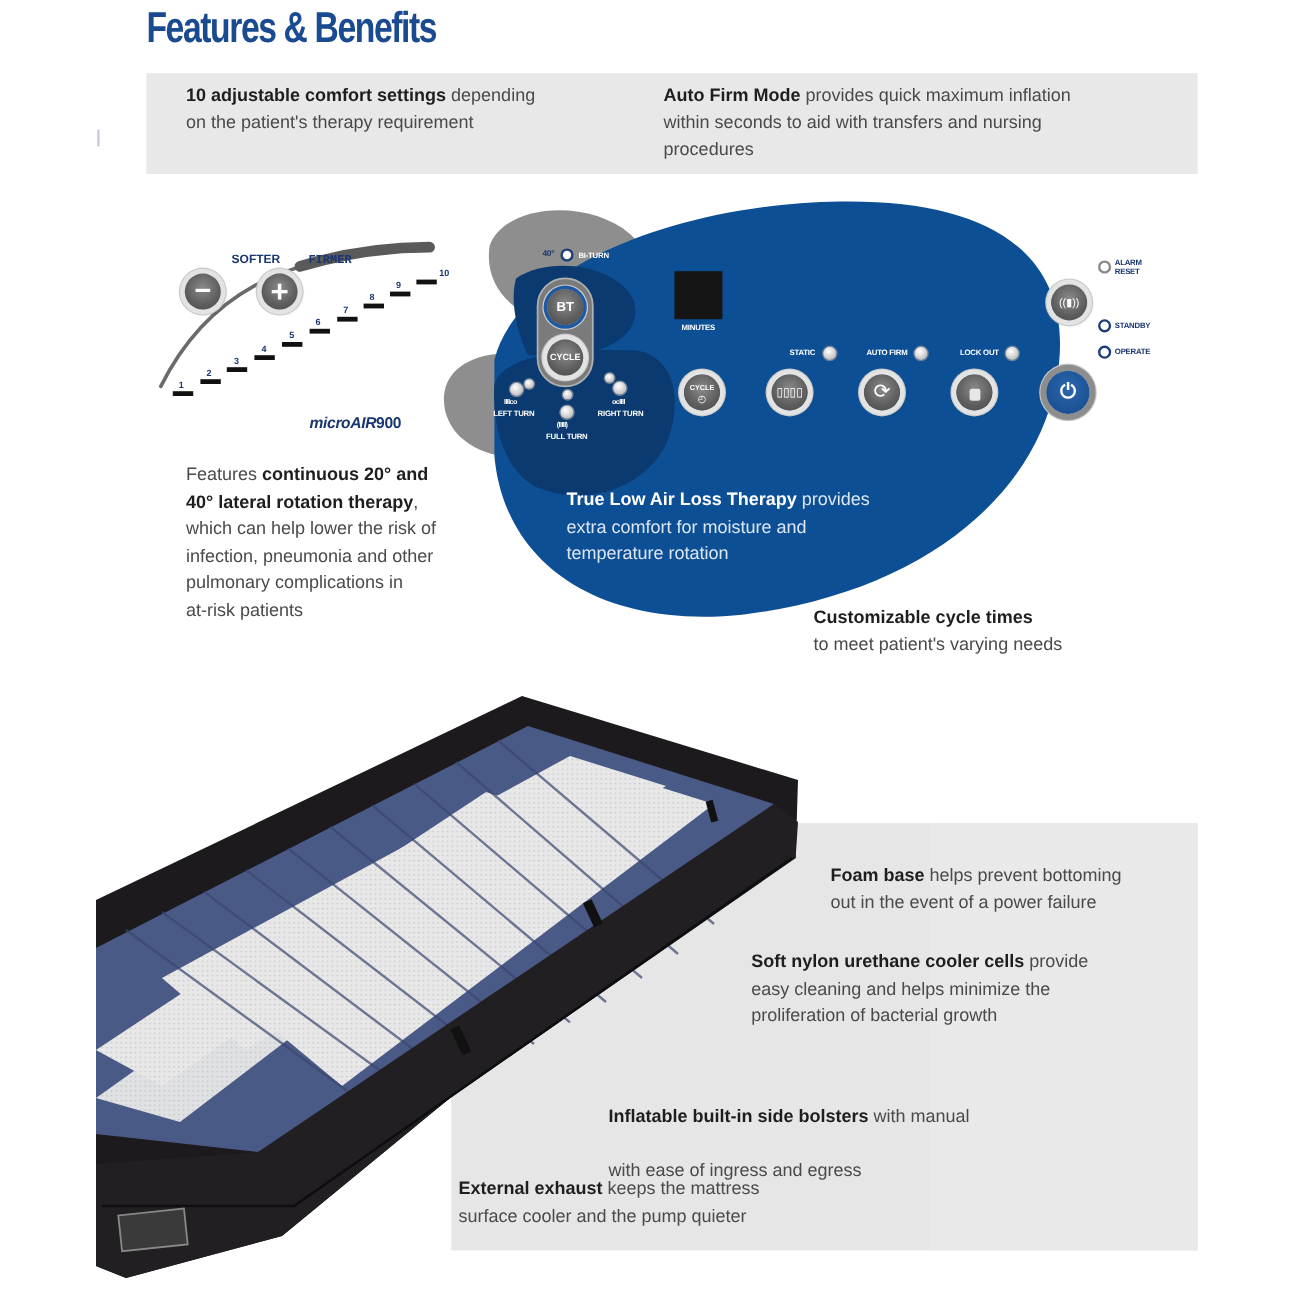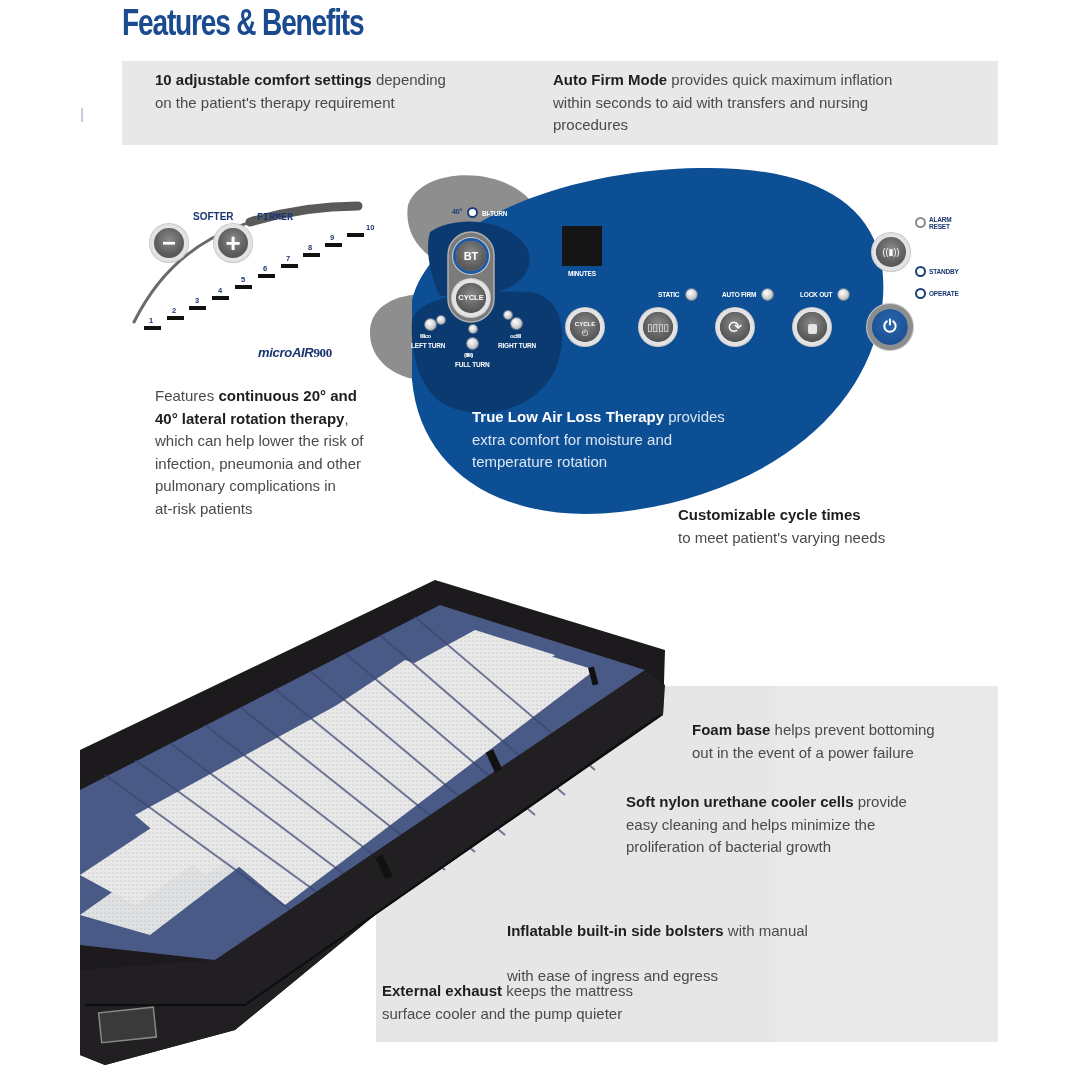--- a/index.html
+++ b/index.html
@@ -33,21 +33,21 @@
     position: absolute; border-radius: 50%;
     background: radial-gradient(circle at 50% 40%, #8a8a8a 0%, #5d5d5d 60%, #4a4a4a 100%);
     box-shadow: 0 0 0 4px #e3e3e3, 0 0 0 5px #c9c9c9, 2px 2px 4px rgba(0,0,0,0.4);
     display: flex; align-items: center; justify-content: center; color: #fff;
   }
   .round-btn .glyph { font-weight: 700; color: #fff; line-height: 1; }
   .step { position: absolute; width: 17px; height: 4px; background: #111; }
   .step-num { position: absolute; font-size: 7.5px; font-weight: 700; color: #1a3570; }
 
   .brand { position: absolute; left: 258px; top: 345px; font-size: 13px; font-weight: 700; font-style: italic; color: #1a3570; letter-spacing: -0.3px; }
-  .brand .b900 { font-style: normal; font-family: Liberation Serif, serif; }
+  .brand .b900 { font-style: normal; }
 
   .small-lbl { position: absolute; font-size: 6.5px; font-weight: 700; color: #ffffff; white-space: nowrap; letter-spacing: -0.2px; }
   .small-lbl.dark { color: #1a3570; }
   .led { position: absolute; width: 11px; height: 11px; border-radius: 50%; background: radial-gradient(circle at 40% 35%, #ffffff 0%, #d8d8d8 45%, #a0a0a0 100%); box-shadow: 0 0 0 1px #6e7d92; }
   .led.ring { background: #fff; box-shadow: none; border: 2.5px solid #1c3f78; }
   .led.ring-grey { background: #fff; box-shadow: none; border: 2.5px solid #8a8a8a; }
   .led.small { width: 8px; height: 8px; }
 
   .display { position: absolute; left: 562px; top: 226px; width: 40px; height: 40px; background: #151515; }
   .bar-icon { position: absolute; font-size: 6px; font-weight: 700; color: #fff; letter-spacing: -0.5px; }

